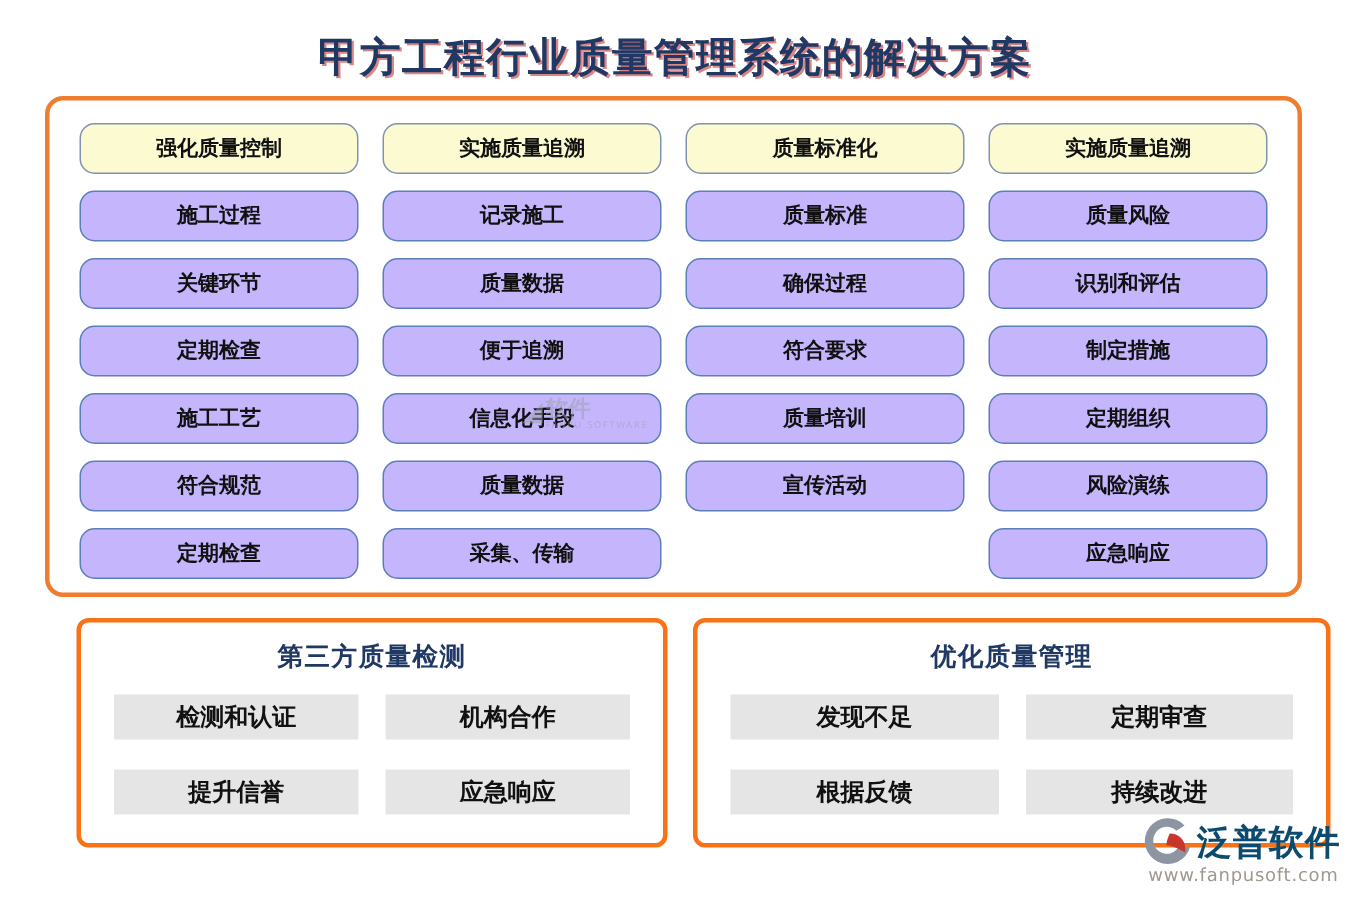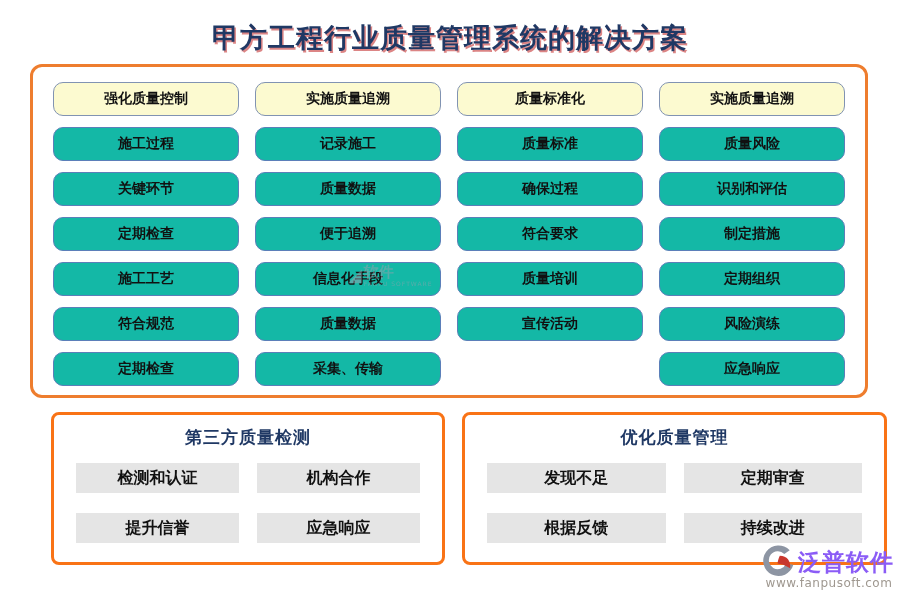--- a/index.html
+++ b/index.html
@@ -21,21 +21,21 @@
     padding:15px 20px 9px 20px;background:#ffffff;
   }
   .col{display:flex;flex-direction:column;gap:11px;width:186px;}
   .btn{
     height:34px;box-sizing:border-box;border-radius:10px;
     display:flex;align-items:center;justify-content:center;
     font-weight:bold;font-size:14px;color:#111111;
     white-space:nowrap;
   }
   .btn.yellow{background:#FCFAD0;border:1.5px solid #8193B2;}
-  .btn.blue{background:#14b8a6;border:1.5px solid #5B7FB9;}
+  .btn.blue{background:#c4b5fd;border:1.5px solid #5B7FB9;}
   .sub-panel{
     position:absolute;top:412px;height:153px;box-sizing:border-box;
     border:3px solid #f97316;border-radius:8px;background:#ffffff;margin-left:19px;
   }
   .sub-panel.left{left:32px;width:394px;}
   .sub-panel.right{left:443px;width:425px;}
   .sub-title{
     text-align:center;margin-top:11px;font-size:17px;font-weight:bold;
     color:#1F3864;letter-spacing:1px;
   }
@@ -55,21 +55,21 @@
   }
   .watermark .wm-swirl{font-size:18px;color:#9aa0ac;}
   .wm-text{font-size:15px;font-weight:bold;line-height:16px;}
   .wm-sub{font-size:6px;letter-spacing:1px;line-height:7px;}
   .logo{
     position:absolute;left:760px;top:544px;width:138px;
     display:flex;flex-wrap:wrap;align-items:center;z-index:4;
   }
   .logo-icon{width:36px;height:36px;margin-right:2px;}
   .logo-name{
-    font-size:23px;font-weight:bold;color:#8b5cf6;letter-spacing:1px;
+    font-size:23px;font-weight:bold;color:#0c4a6e;letter-spacing:1px;
     line-height:30px;
   }
   .logo-url{
     width:100%;text-align:center;font-size:12px;color:#9f9890;
     letter-spacing:0.5px;margin-top:-4px;
   }
 </style>
 </head>
 <body>
 

